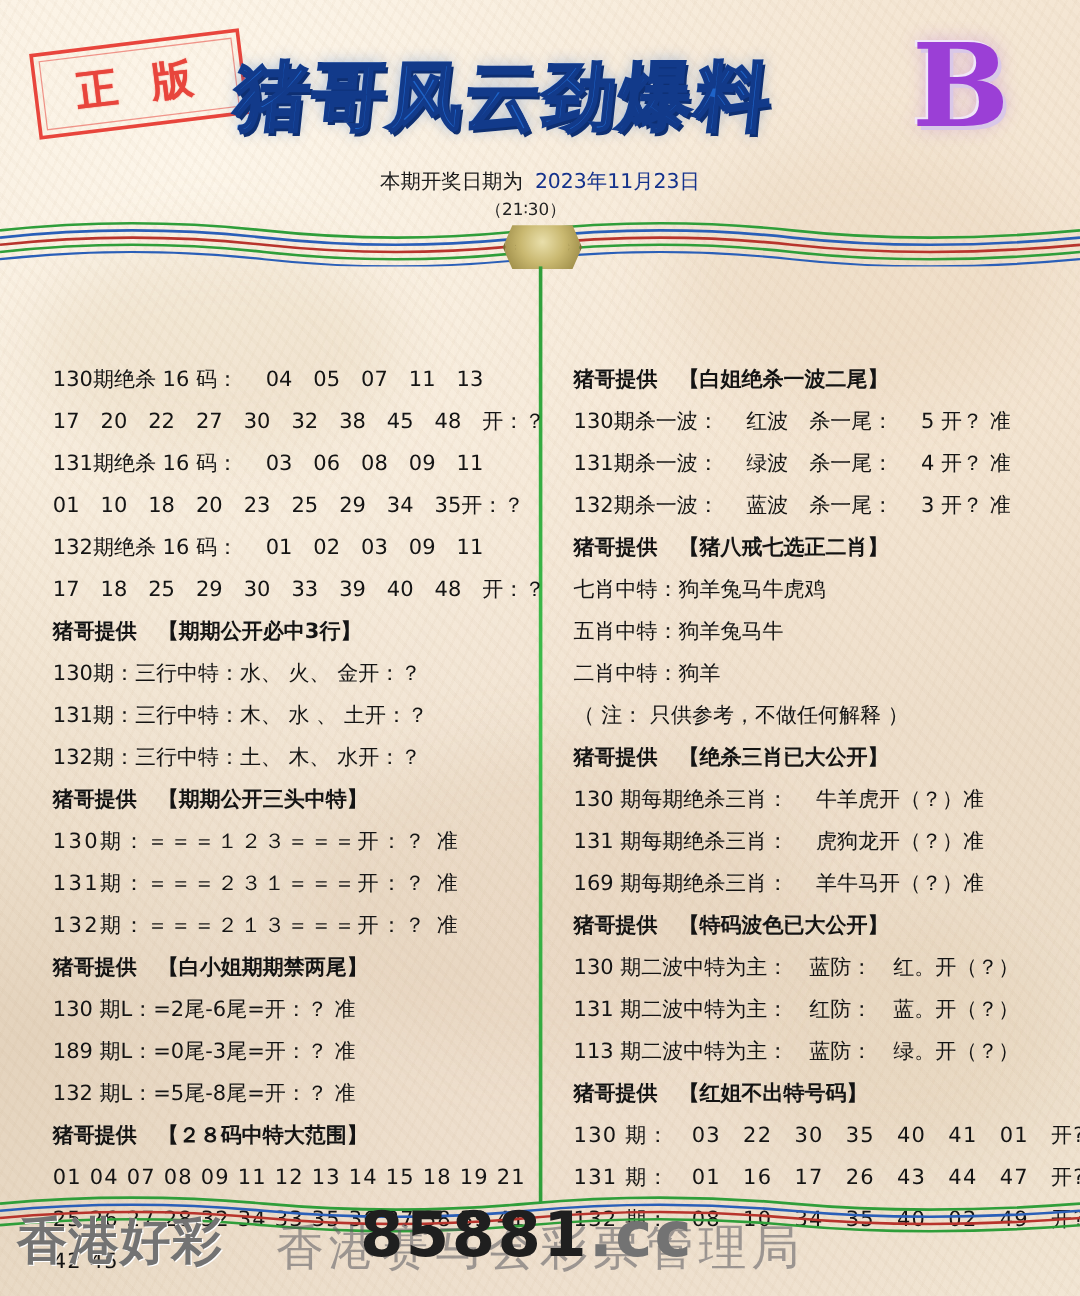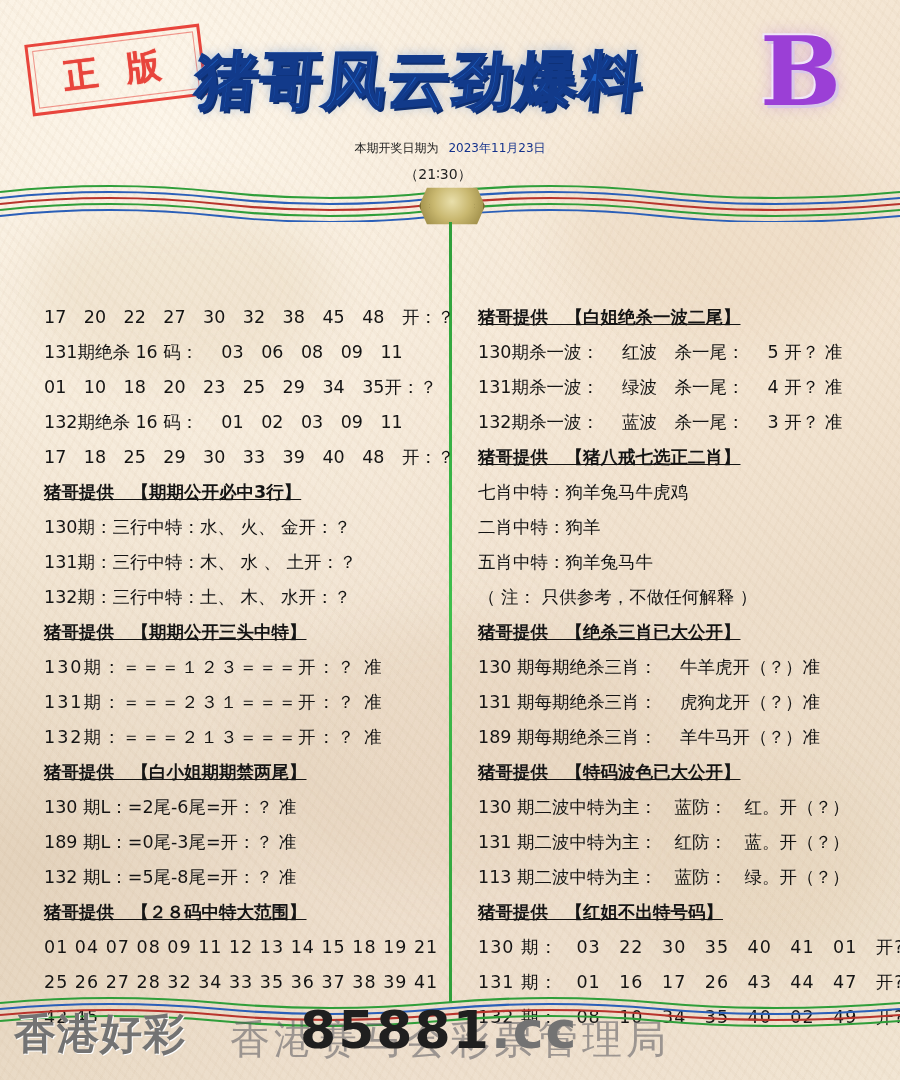--- a/index.html
+++ b/index.html
@@ -52,21 +52,21 @@
   }
   .letter-b{
     position:absolute;left:760px;top:24px;
     font-size:96px;font-weight:bold;font-family:"DejaVu Serif","Liberation Serif",serif;
     color:#9b3fd6;
     text-shadow:3px 3px 0 #d9c8e8, -2px -2px 0 #f0e6f8, 0 0 16px rgba(155,63,214,.35);
     line-height:96px;
   }
   .draw-date{
     position:absolute;left:0;top:140px;width:900px;text-align:center;
-    font-size:12px;color:#1a1a1a;
+    font-size:17px;color:#1a1a1a;
   }
   .draw-date .dt{color:#14328c;margin-left:10px;}
   .draw-time{
     position:absolute;left:0;top:166px;width:876px;text-align:center;
     font-size:14px;color:#222;
   }
 
   
   .ribbon{position:absolute;left:0;top:178px;width:900px;height:44px;}
   .ribbon svg{display:block;}
@@ -90,21 +90,21 @@
   .bottom-ribbon{position:absolute;left:0;top:995px;width:900px;height:40px;}
 
   
   .col{
     position:absolute;top:300px;font-size:17.5px;color:#141414;
     line-height:35px;
   }
   .col-left{left:44px;width:390px;}
   .col-right{left:478px;width:400px;}
   .row{white-space:nowrap;}
-  .hdr{font-weight:bold;text-decoration:underline;}
+  .hdr{font-weight:bold;}
   .nums{letter-spacing:1px;}
   .eq{letter-spacing:2px;}
 
   
   .wm-bottom{
     position:absolute;left:0;top:1012px;width:900px;text-align:center;
     font-size:40px;font-weight:normal;color:rgba(90,90,96,.55);letter-spacing:4px;
     white-space:nowrap;
   }
   .brand{
@@ -142,20 +142,21 @@
     <path d="M0 20 Q110 8 220 20 T440 20 T660 20 T900 20" fill="none" stroke="#2a5fb8" stroke-width="2.2"></path>
     <path d="M0 26 Q110 14 220 26 T440 26 T660 26 T900 26" fill="none" stroke="#b8342c" stroke-width="2.2"></path>
     <path d="M0 32 Q110 20 220 32 T440 32 T660 32 T900 32" fill="none" stroke="#2f9e3a" stroke-width="2.2"></path>
     <path d="M0 38 Q110 26 220 38 T440 38 T660 38 T900 38" fill="none" stroke="#2a5fb8" stroke-width="1.8"></path>
   </svg>
 </div>
 <div class="medallion"></div>
 <div class="vert-line"></div>
 
 <div class="col col-left">
+  <div class="row">130期绝杀 16 码：　 04　05　07　11　13</div>
   <div class="row">17　20　22　27　30　32　38　45　48　开：？</div>
   <div class="row">131期绝杀 16 码：　 03　06　08　09　11</div>
   <div class="row">01　10　18　20　23　25　29　34　35开：？</div>
   <div class="row">132期绝杀 16 码：　 01　02　03　09　11</div>
   <div class="row">17　18　25　29　30　33　39　40　48　开：？</div>
   <div class="row hdr">猪哥提供　【期期公开必中3行】</div>
   <div class="row">130期：三行中特：水、 火、 金开：？</div>
   <div class="row">131期：三行中特：木、 水 、 土开：？</div>
   <div class="row">132期：三行中特：土、 木、 水开：？</div>
   <div class="row hdr">猪哥提供　【期期公开三头中特】</div>
@@ -172,27 +173,27 @@
   <div class="row nums">42 45</div>
 </div>
 
 <div class="col col-right">
   <div class="row hdr">猪哥提供　【白姐绝杀一波二尾】</div>
   <div class="row">130期杀一波：　 红波　杀一尾：　 5 开？ 准</div>
   <div class="row">131期杀一波：　 绿波　杀一尾：　 4 开？ 准</div>
   <div class="row">132期杀一波：　 蓝波　杀一尾：　 3 开？ 准</div>
   <div class="row hdr">猪哥提供　【猪八戒七选正二肖】</div>
   <div class="row">七肖中特：狗羊兔马牛虎鸡</div>
+  <div class="row">五肖中特：狗羊兔马牛</div>
   <div class="row">二肖中特：狗羊</div>
-  <div class="row">五肖中特：狗羊兔马牛</div>
   <div class="row">（ 注： 只供参考，不做任何解释 ）</div>
   <div class="row hdr">猪哥提供　【绝杀三肖已大公开】</div>
   <div class="row">130 期每期绝杀三肖：　 牛羊虎开（？）准</div>
   <div class="row">131 期每期绝杀三肖：　 虎狗龙开（？）准</div>
-  <div class="row">189 期每期绝杀三肖：　 羊牛马开（？）准</div>
+  <div class="row">169 期每期绝杀三肖：　 羊牛马开（？）准</div>
   <div class="row hdr">猪哥提供　【特码波色已大公开】</div>
   <div class="row">130 期二波中特为主：　蓝防：　红。开（？）</div>
   <div class="row">131 期二波中特为主：　红防：　蓝。开（？）</div>
   <div class="row">113 期二波中特为主：　蓝防：　绿。开（？）</div>
   <div class="row hdr">猪哥提供　【红姐不出特号码】</div>
   <div class="row nums">130 期：　03　22　30　35　40　41　01　开?</div>
   <div class="row nums">131 期：　01　16　17　26　43　44　47　开?</div>
   <div class="row nums">132 期：　08　10　34　35　40　02　49　开?</div>
 </div>
 

